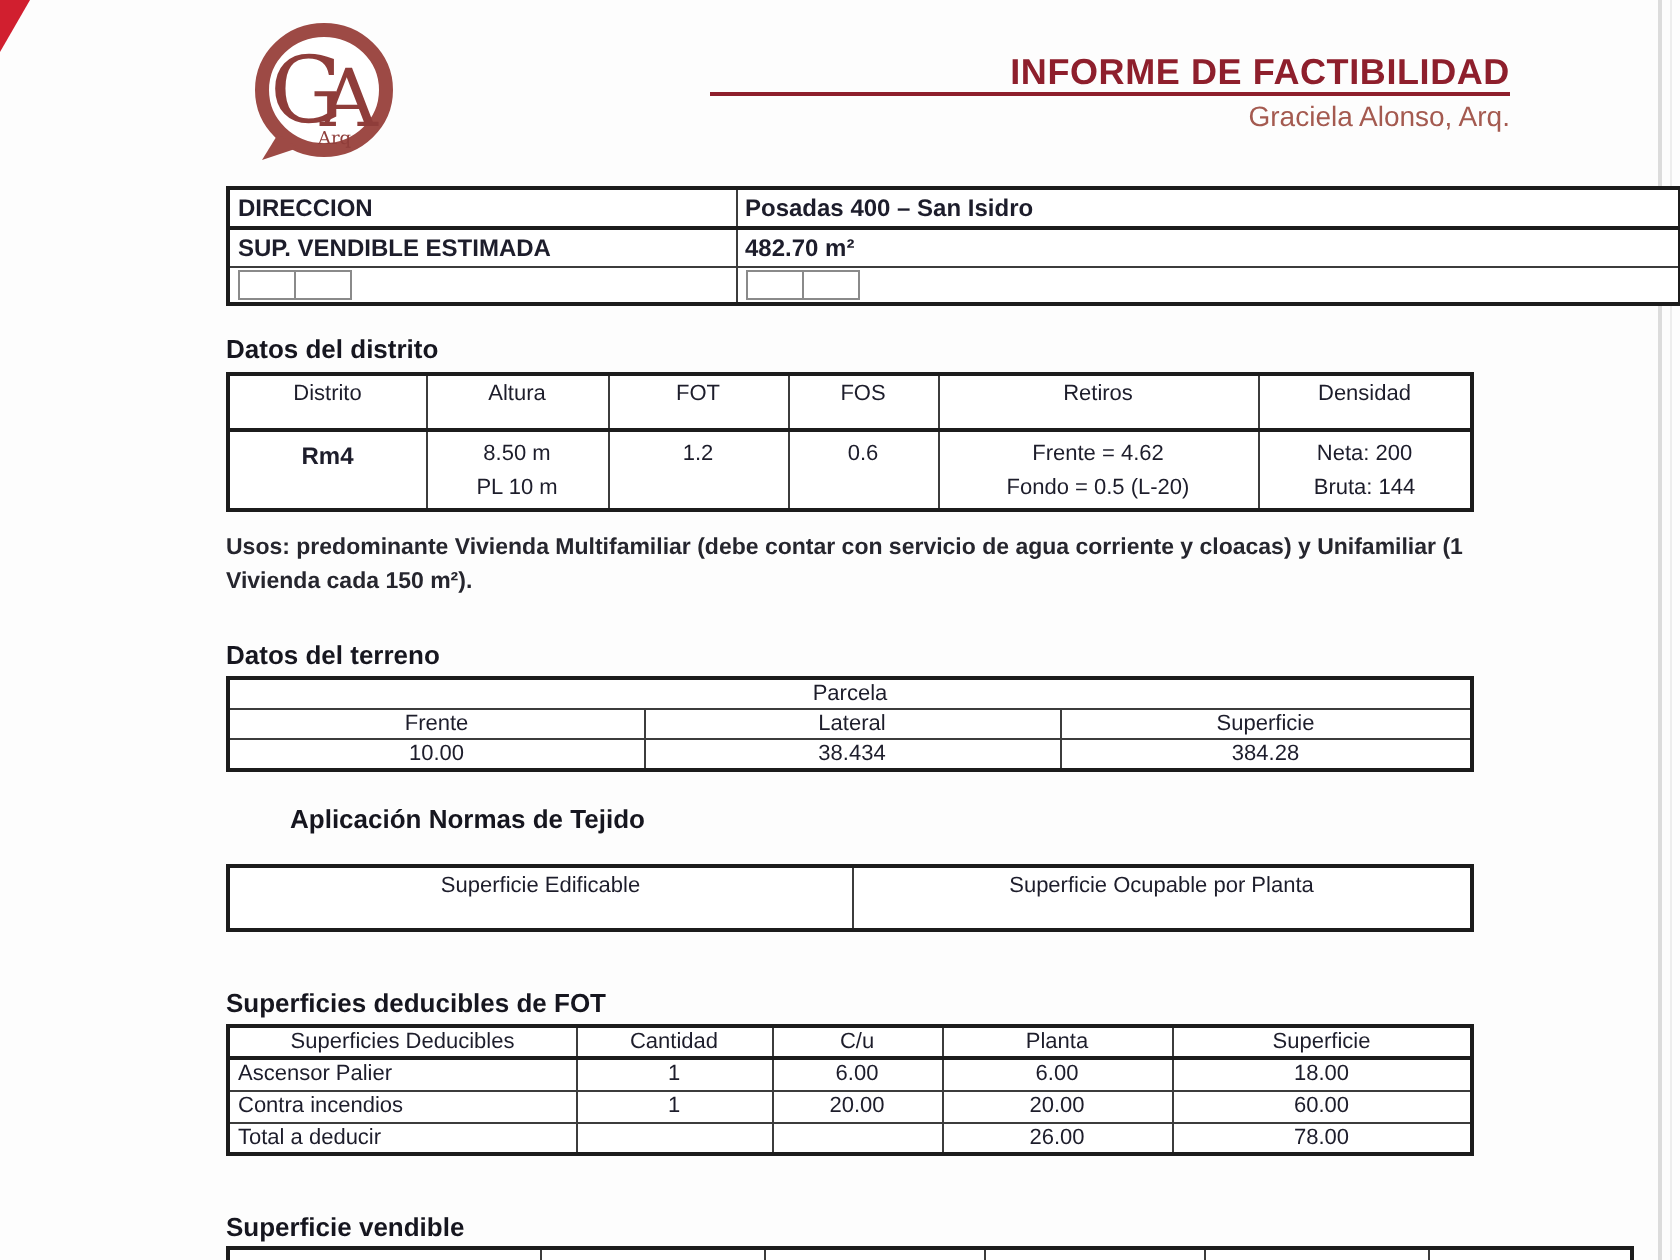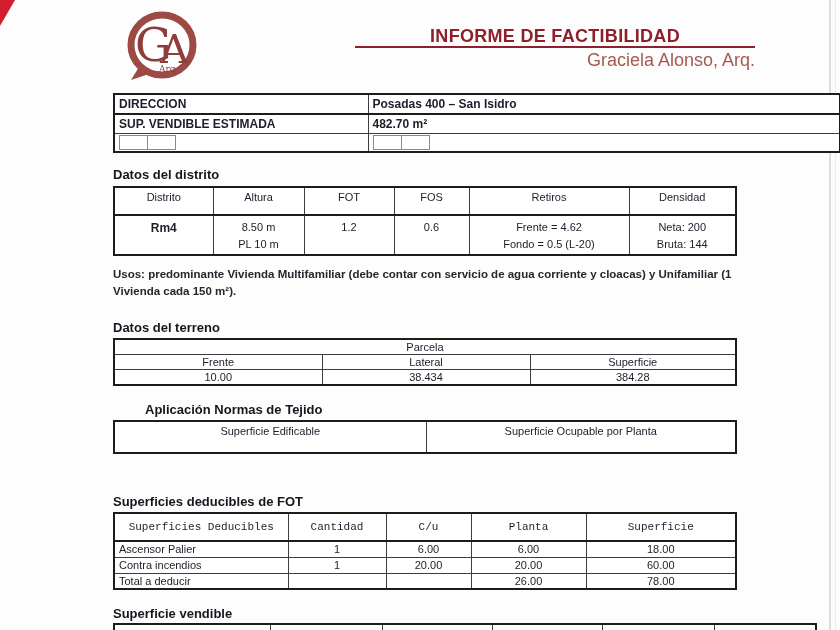--- a/index.html
+++ b/index.html
@@ -6,25 +6,25 @@
   .canvas{position:relative;width:840px;height:630px;background:#fdfdfd;overflow:hidden;
           font-family:"Liberation Sans",sans-serif;color:#1d1d2b;}
   
   .corner{position:absolute;top:0;left:0;width:0;height:0;
           border-top:26px solid #d11f2f;border-right:15px solid transparent;}
   
   .edge1{position:absolute;top:0;left:829px;width:2px;height:630px;background:#dcdcdc;}
   .edge2{position:absolute;top:0;left:835px;width:1px;height:630px;background:#ededed;}
   
   .logo{position:absolute;left:122px;top:10px;}
-  .title{position:absolute;left:355px;top:26px;width:400px;text-align:center;
+  .title{position:absolute;left:355px;top:26px;width:400px;text-align:right;
          font-weight:bold;font-size:18px;letter-spacing:.3px;color:#8e1f2c;}
   .rule{position:absolute;left:355px;top:46px;width:400px;height:2px;background:#8e1f2c;}
   .subtitle{position:absolute;left:355px;top:50px;width:400px;text-align:right;
-            font-size:18px;color:#a45a50;}
+            font-size:14px;color:#a45a50;}
   
   .heading{position:absolute;left:113px;font-size:13px;font-weight:bold;color:#16161f;}
   
   table{position:absolute;left:113px;border-collapse:collapse;table-layout:fixed;
         background:#fff;border:2px solid #1c1c1c;}
   th,td{border:1px solid #3c3c3c;font-size:11px;font-weight:normal;color:#1d1d2b;
         padding:1px 4px;text-align:center;vertical-align:middle;overflow:hidden;}
   .thickb{border-bottom:2px solid #1c1c1c;}
   .left{text-align:left;}
   .bold{font-weight:bold;}
@@ -149,21 +149,21 @@
     </tr>
     <tr style="height:15px;">
       <td>10.00</td>
       <td>38.434</td>
       <td>384.28</td>
     </tr>
   </tbody>
     </table>
 
   <div class="heading" style="top:402px;margin-left:32px;">Aplicación Normas de Tejido</div>
-  <table style="top:420px;width:624px;">
+  <table style="top:432px;width:624px;">
     <colgroup>
         <col style="width:312px">
         <col>
       </colgroup>
     <tbody>
         <tr style="height:32px;">
       <th class="top thickb">Superficie Edificable</th>
       <th class="top thickb">Superficie Ocupable por Planta</th>
     </tr>
   </tbody>
@@ -172,21 +172,21 @@
   <div class="heading" style="top:494px;">Superficies deducibles de FOT</div>
   <table style="top:512px;width:624px;">
     <colgroup>
         <col style="width:174px">
         <col style="width:98px">
         <col style="width:85px">
         <col style="width:115px">
         <col>
       </colgroup>
     <tbody>
-        <tr style="height:28px;font-family:Liberation Mono, monospace;">
+        <tr style="height:16px;">
       <th class="thickb">Superficies Deducibles</th>
       <th class="thickb">Cantidad</th>
       <th class="thickb">C/u</th>
       <th class="thickb">Planta</th>
       <th class="thickb">Superficie</th>
     </tr>
     <tr style="height:16px;">
       <td class="left">Ascensor Palier</td>
       <td>1</td>
       <td>6.00</td>

